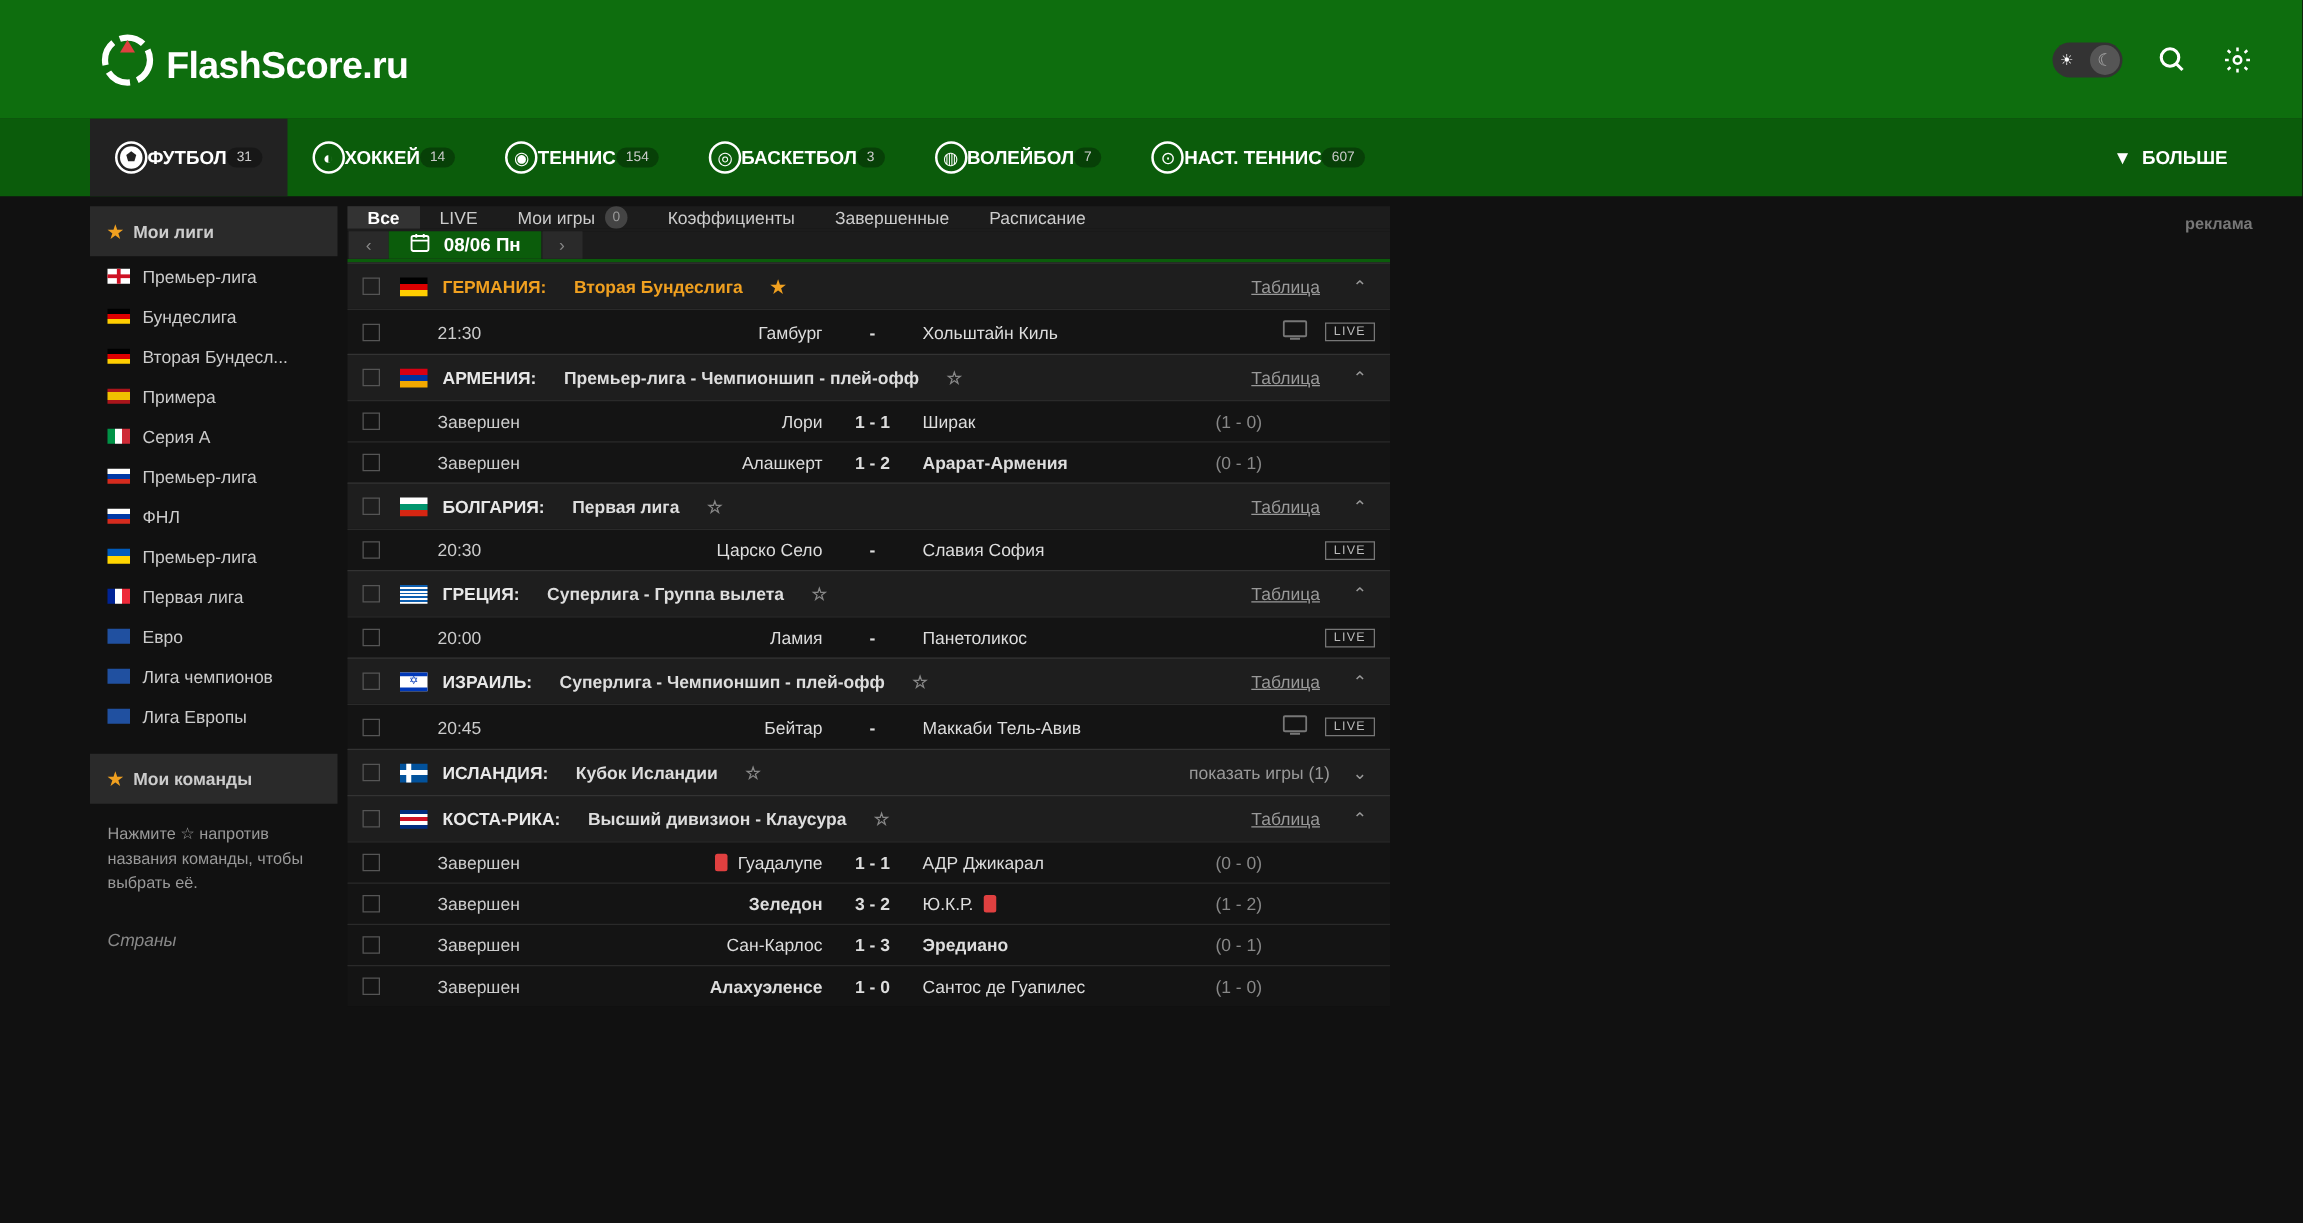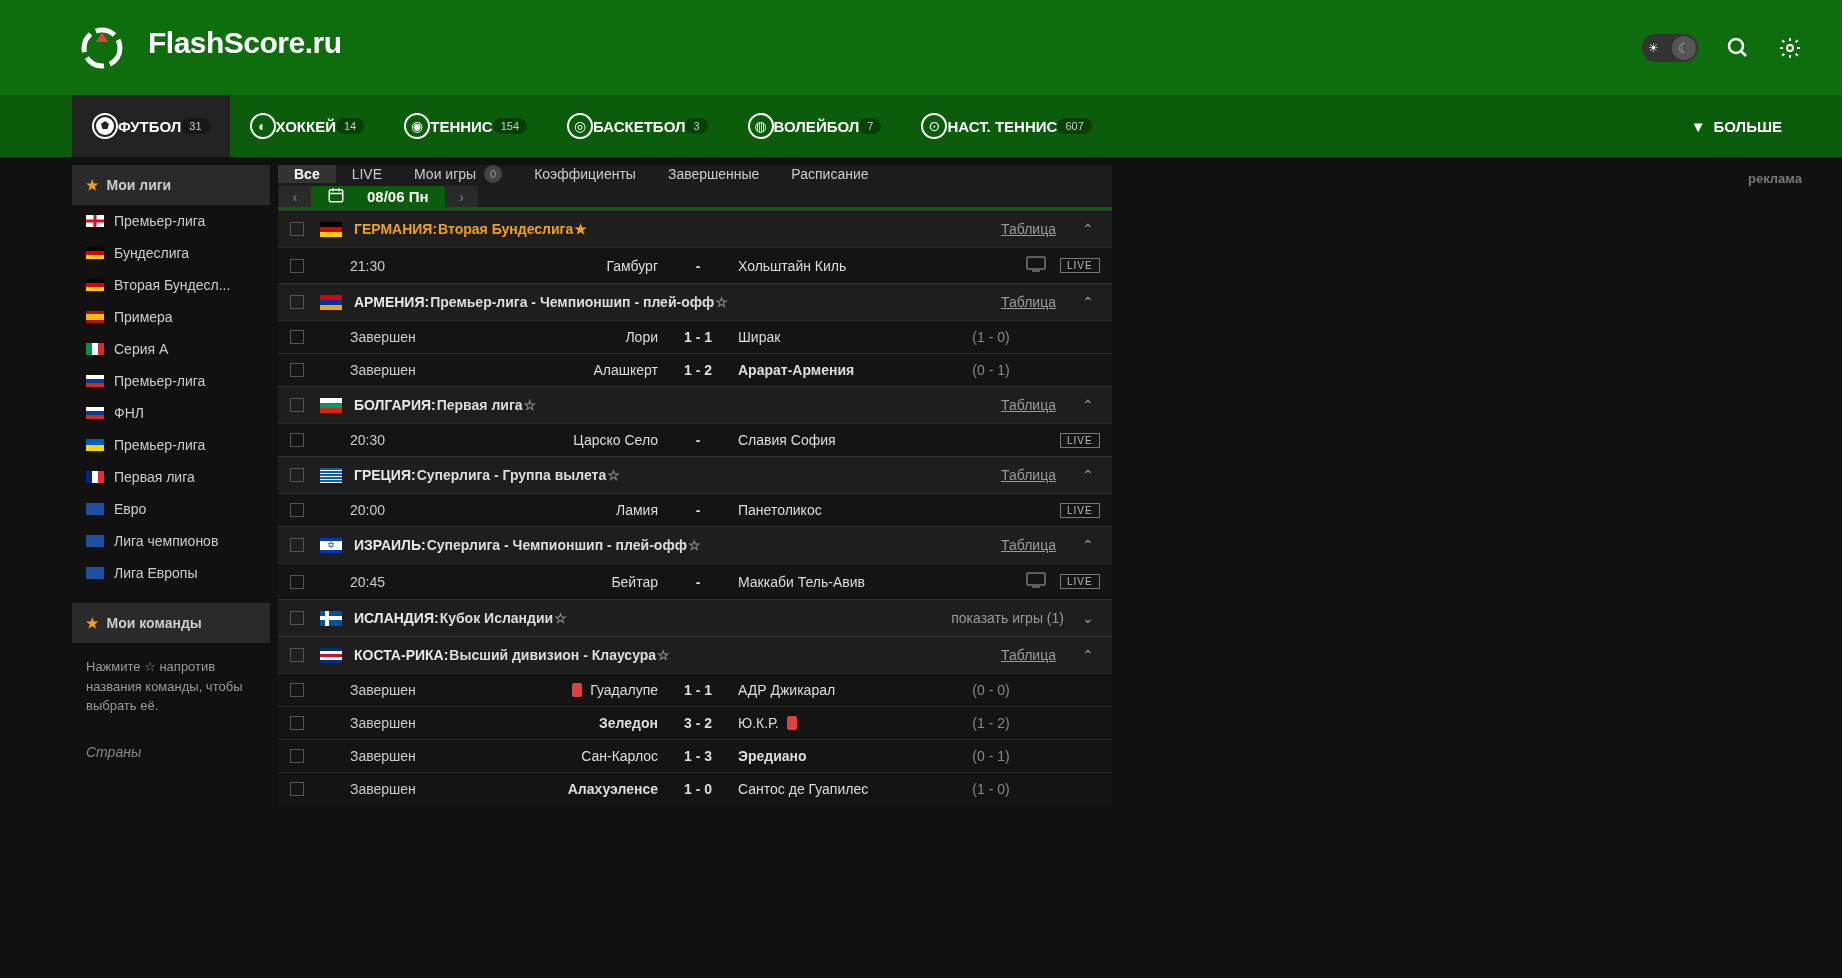--- a/index.html
+++ b/index.html
@@ -1,18 +1,18 @@
 <!DOCTYPE html>
 <html><head>
 <meta charset="utf-8">
 <style>
 * { margin: 0; padding: 0; box-sizing: border-box; }
 body { font-family: -apple-system, Arial, sans-serif; background: #111111; color: #ddd; font-size: 14px; width: 1842px; }
 .header { background: #0e6e0e; height: 95px; display: flex; align-items: center; padding: 0 40px 0 80px; justify-content: space-between; }
-.logo { display: flex; align-items: flex-start; gap: 24px; }
+.logo { display: flex; align-items: flex-end; gap: 9px; }
 .logo-icon { width: 44px; height: 44px; position: relative; }
 .logo-text { color: #fff; font-size: 30px; font-weight: 600; letter-spacing: -0.5px; }
 .header-controls { display: flex; align-items: center; gap: 28px; }
 .theme-toggle { width: 56px; height: 28px; background: #333; border-radius: 14px; display: flex; align-items: center; padding: 2px; position: relative; }
 .theme-toggle .knob { width: 24px; height: 24px; background: #555; border-radius: 50%; margin-left: auto; display:flex; align-items:center; justify-content:center; color:#aaa; }
 .theme-toggle .sun { position:absolute; left:6px; color:#fff; font-size:12px; }
 .icon-btn { width: 24px; height: 24px; color: #fff; cursor: pointer; }
 
 .sports-bar { background: #0b5c0b; height: 62px; display: flex; align-items: stretch; padding: 0 40px 0 72px; justify-content: space-between; }
 .sports-list { display: flex; align-items: stretch; }
@@ -35,27 +35,27 @@
 
 .content { flex: 1; max-width: 930px; }
 .filters { display: flex; align-items: stretch; height: 42px; flex-direction: column; }
 .filter-tabs { display: flex; background: #1c1c1c; }
 .filter-tab { padding: 0 16px; display: flex; align-items: center; gap: 8px; color: #ccc; cursor: pointer; font-size: 14px; }
 .filter-tab.active { background: #333; font-weight: 700; color:#fff; }
 .filter-badge { background: #444; color: #999; font-size: 11px; width: 18px; height: 18px; border-radius: 50%; display: flex; align-items: center; justify-content: center; }
 .filter-spacer { flex: 1; background: #1c1c1c; }
 .date-nav { display: flex; background: #1c1c1c; }
 .date-arrow { width: 32px; display: flex; align-items: center; justify-content: center; background: #2a2a2a; color: #888; cursor: pointer; margin-left:1px;}
-.date-display { background: #0b5c0b; color: #fff; padding: 0 16px; display: flex; align-items: center; gap: 22px; font-weight: 700; font-size: 15px; }
+.date-display { background: #0b5c0b; color: #fff; padding: 0 16px; display: flex; align-items: center; gap: 10px; font-weight: 700; font-size: 15px; }
 .filters-border { height:3px; background:#0b5c0b; }
 
 .comp-hdr { display: flex; align-items: center; padding: 10px 12px; background: #1e1e1e; border-top: 1px solid #333; }
 .comp-check { width: 14px; height: 14px; border: 1px solid #555; margin-right: 16px; flex-shrink: 0; cursor:pointer; }
 .comp-flag { width: 22px; height: 15px; margin-right: 12px; flex-shrink: 0; }
-.comp-title { font-weight: 700; flex: 1; display:flex; align-items:center; gap:1px; }
+.comp-title { font-weight: 700; flex: 1; display:flex; align-items:center; gap:22px; }
 .comp-title .country { color: #e8e8e8; }
 .comp-title.gold .country, .comp-title.gold .league { color: #f0a020; }
 .comp-table-link { color: #999; text-decoration: underline; margin-right: 20px; cursor: pointer; }
 .comp-show-link { color: #999; margin-right: 12px; cursor: pointer; }
 .comp-collapse { color: #999; cursor: pointer; padding: 0 6px; }
 
 .match { display: flex; align-items: center; padding: 8px 12px; background: #141414; border-top: 1px solid #2a2a2a; }
 .match .m-time { width: 120px; color: #ccc; padding-left: 30px; }
 .match .m-home { width: 230px; text-align: right; padding-right: 12px; color: #ddd; display:flex; justify-content:flex-end; align-items:center; gap:8px;}
 .match .m-score { width: 56px; text-align: center; color: #ddd; font-weight: 700; }

